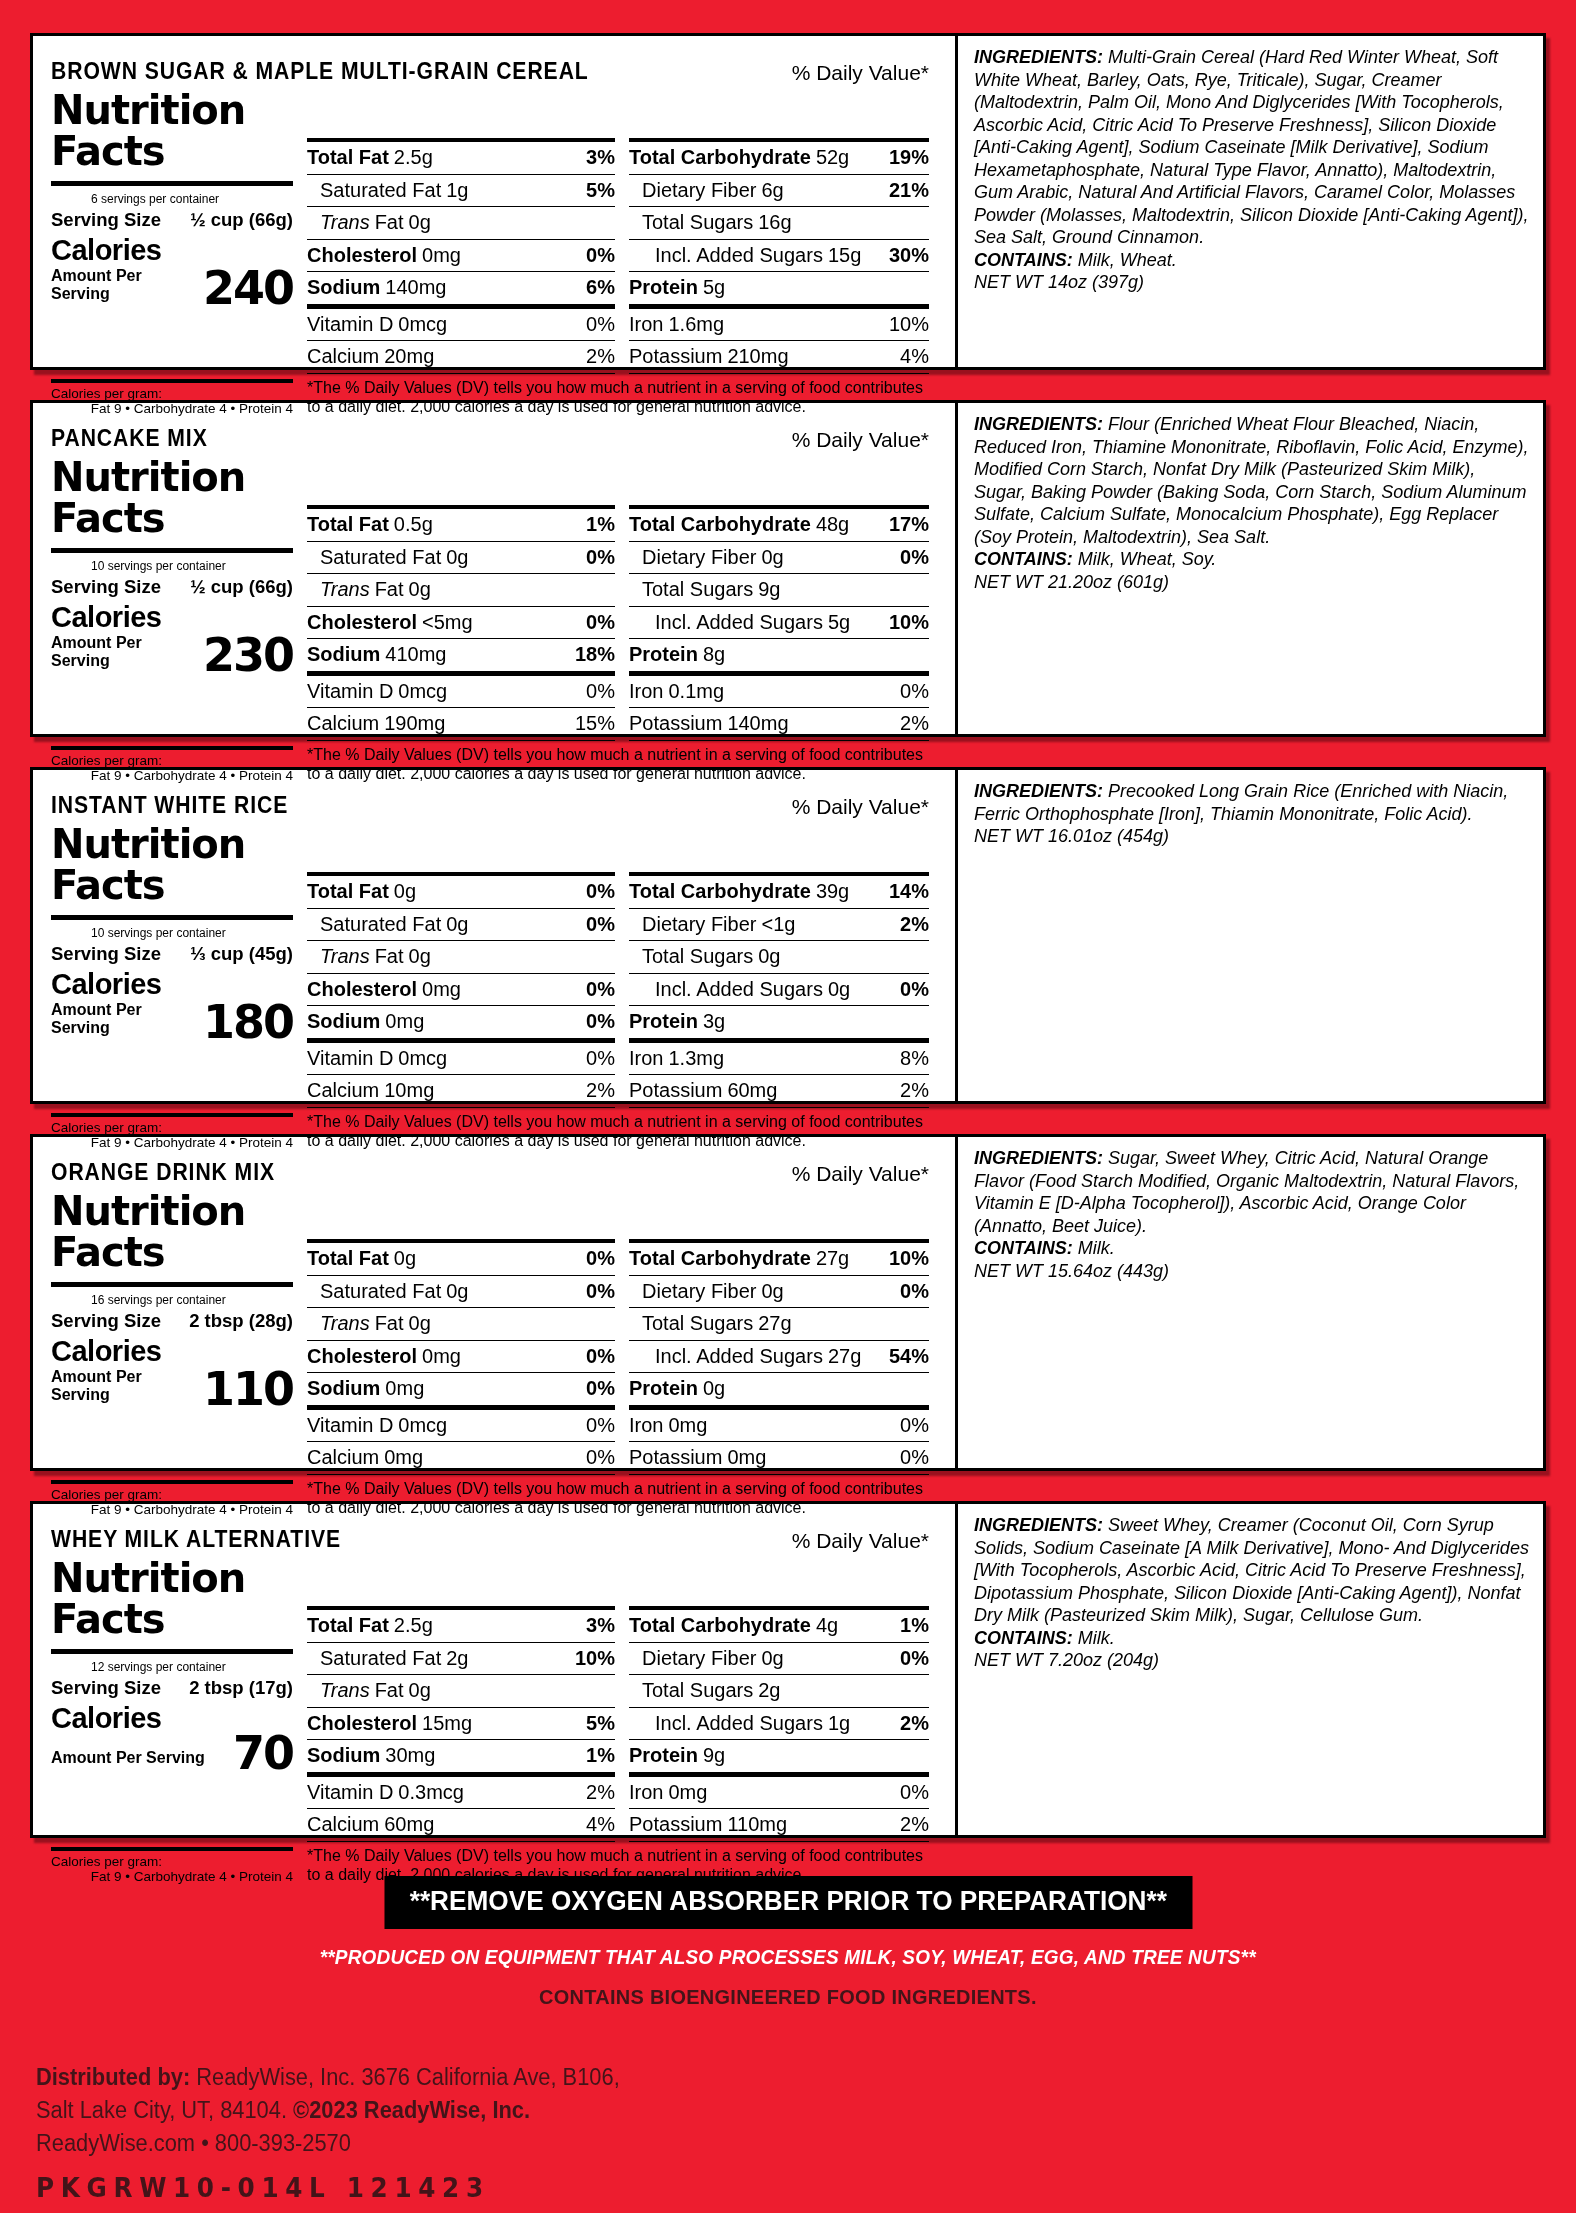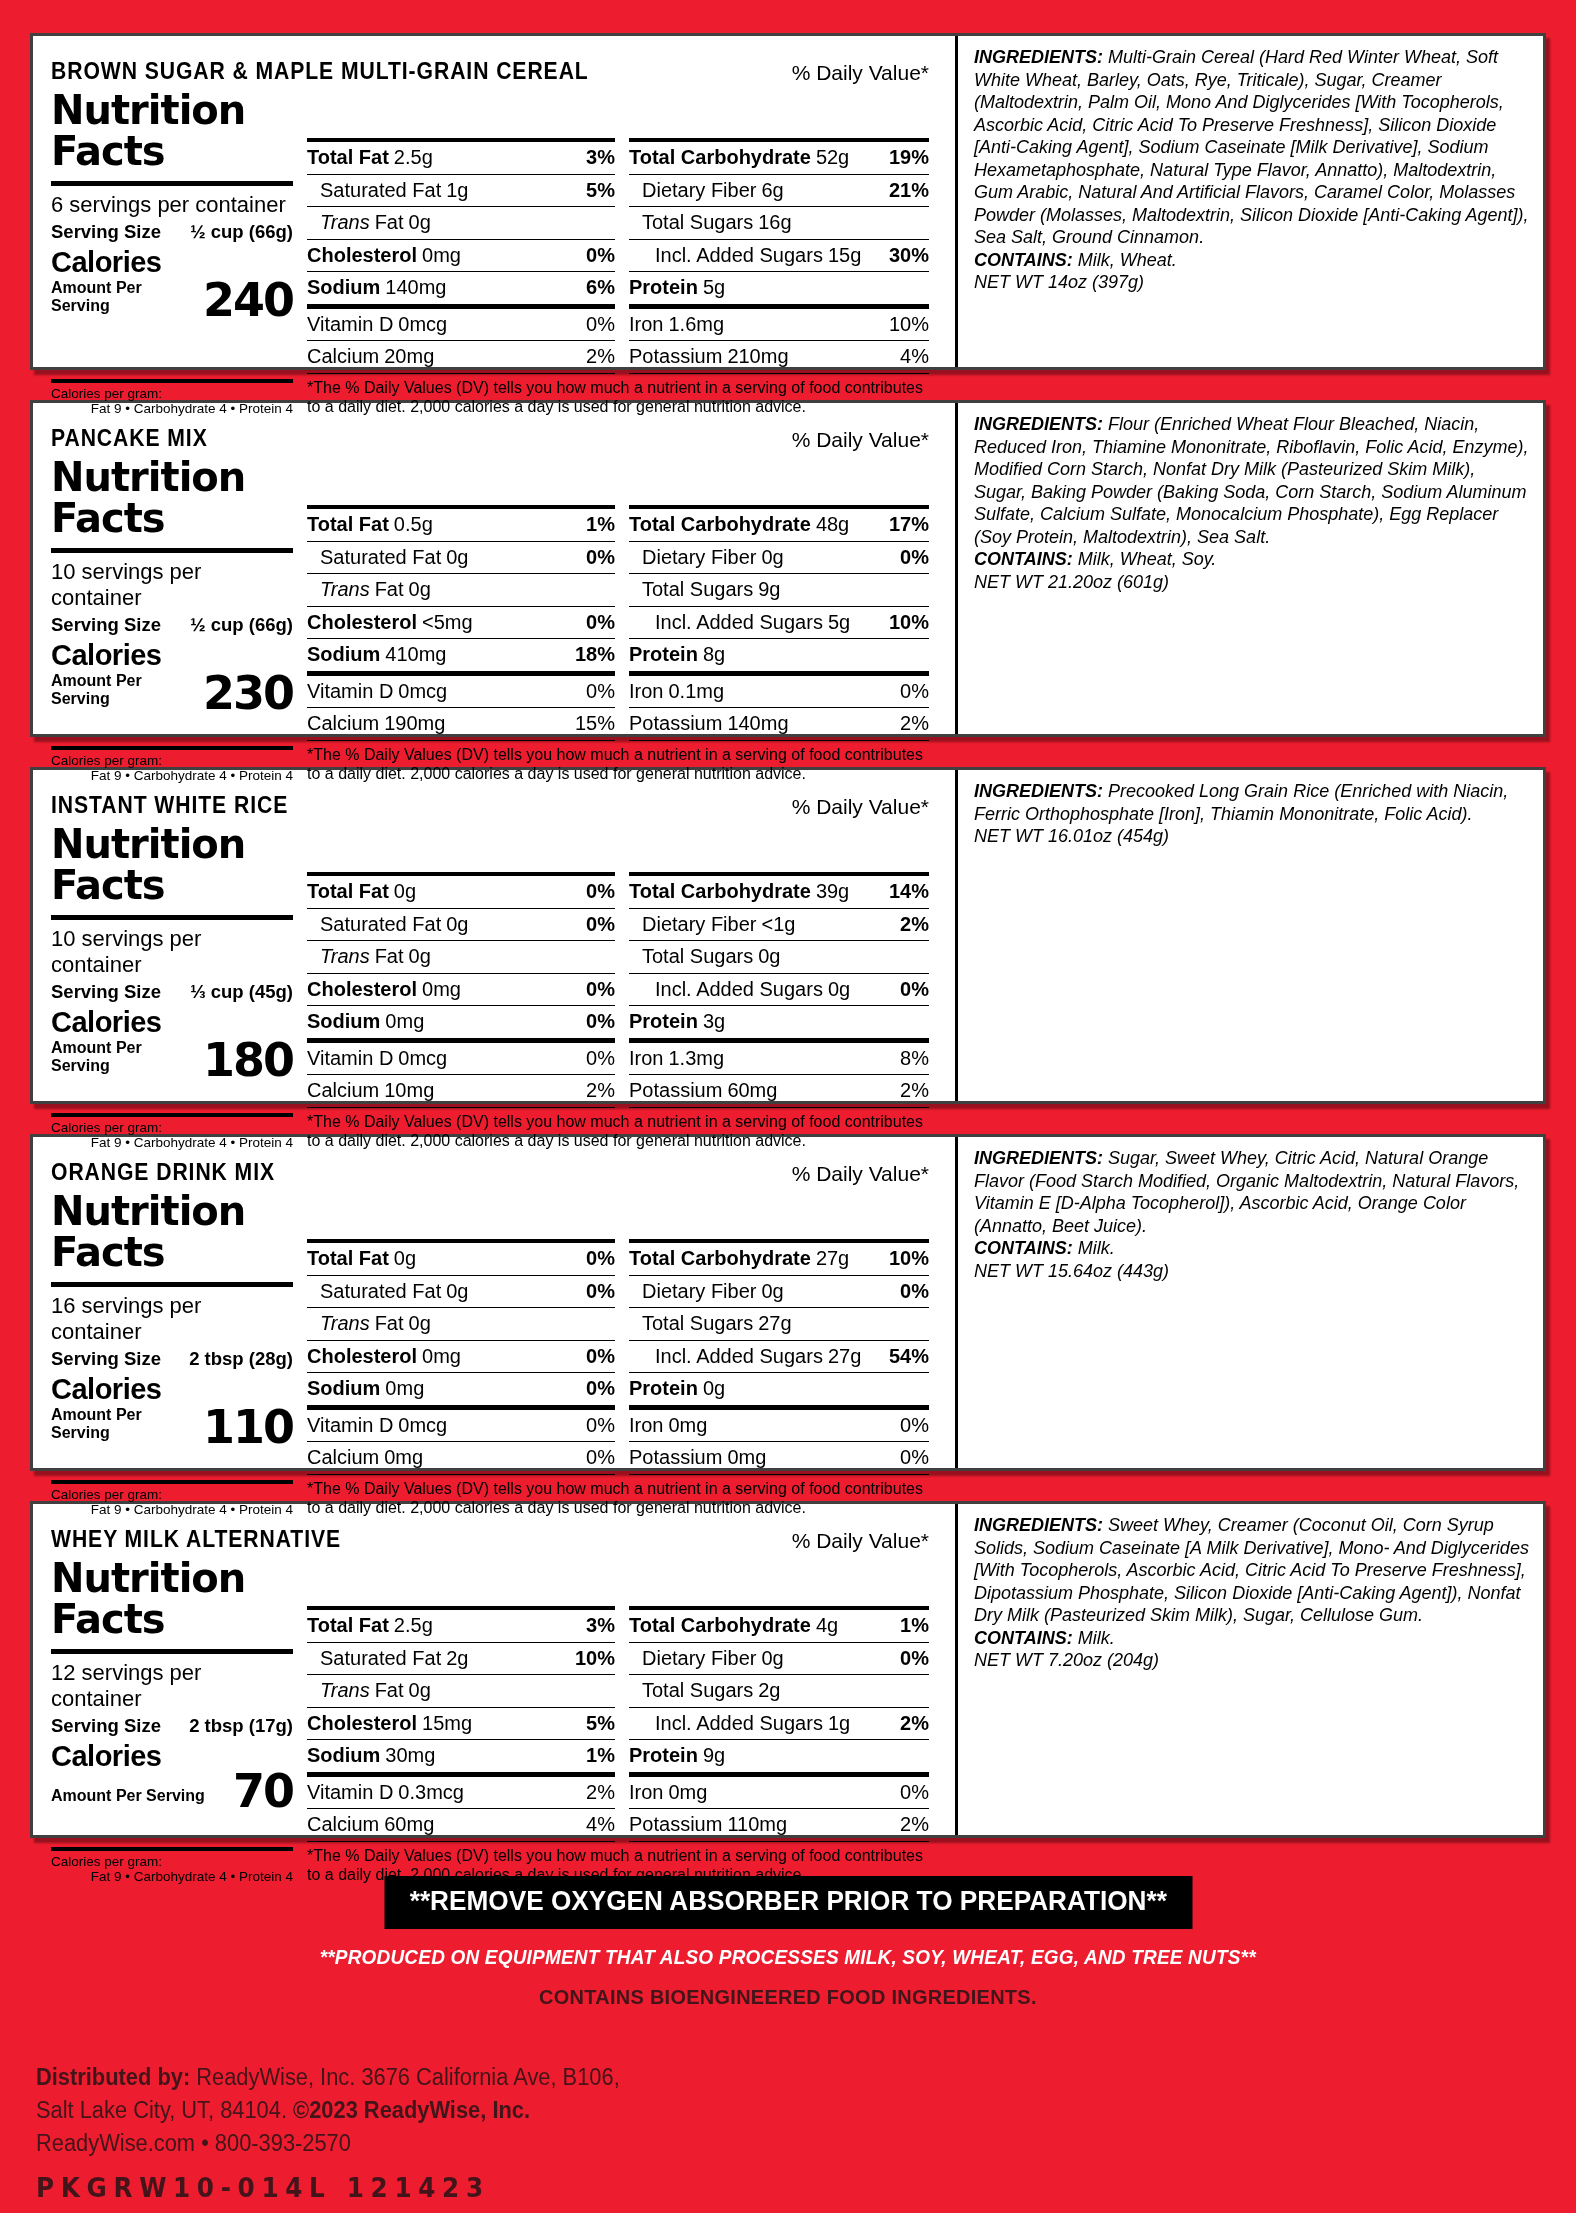--- a/index.html
+++ b/index.html
@@ -7,21 +7,21 @@
     width:1576px;height:2213px;
     background:#ED1D2F;
     font-family:"Liberation Sans", sans-serif;
     color:#000;
     overflow:hidden;
   }
   .sheet{padding:33px 30px 0 30px;}
 
   
   .panel{
-    background:#fff;border:3px solid #404040;height:331px;
+    background:#fff;border:3px solid #000000;height:331px;
     margin-bottom:30px;display:flex;box-sizing:content-box;
     box-shadow:4px 5px 2px rgba(50,5,10,.45);
   }
   .nutrition{
     width:922px;flex:0 0 auto;box-sizing:border-box;
     padding:4px 14px 4px 18px;
     display:grid;
     grid-template-columns:242px 308px 300px;
     column-gap:14px;
     grid-template-rows:50px auto 1fr;
@@ -29,21 +29,21 @@
   .ptitle{
     grid-column:1/3;align-self:end;font-weight:bold;font-size:23px;
     letter-spacing:1px;white-space:nowrap;padding-bottom:5px;
     transform:scaleX(.92);transform-origin:left bottom;
   }
   .dvh{grid-column:3;align-self:end;text-align:right;font-weight:normal;font-size:21px;padding-bottom:5px;}
 
   .cola{grid-column:1;grid-row:2/4;display:flex;flex-direction:column;}
   .nf{font-family:"DejaVu Sans", sans-serif;font-weight:bold;font-size:40px;line-height:1.02;letter-spacing:-1px;}
   .cola-rule{border-top:5px solid #000;margin:9px 0 6px;}
-  .servings{font-size:22px;}
+  .servings{font-size:12px;margin-left:40px;}
   .ssrow{display:flex;justify-content:space-between;font-weight:bold;font-size:18.5px;margin-top:3px;}
   .calword{font-weight:bold;font-size:29px;margin-top:3px;letter-spacing:-.5px;}
   .apsrow{display:flex;align-items:flex-end;}
   .aps{font-weight:bold;font-size:16px;padding-bottom:4px;}
   .calnum{margin-left:auto;font-weight:bold;font-size:46px;line-height:.8;font-family:"DejaVu Sans", sans-serif;letter-spacing:-2px;}
   .cola-rule2{border-top:4px solid #000;margin-top:auto;margin-bottom:3px;}
   .cpg{font-size:13.5px;}
   .cpg2{font-size:13.5px;text-align:right;}
 
   .rows{grid-row:2;display:flex;flex-direction:column;border-bottom:1px solid #000;}

